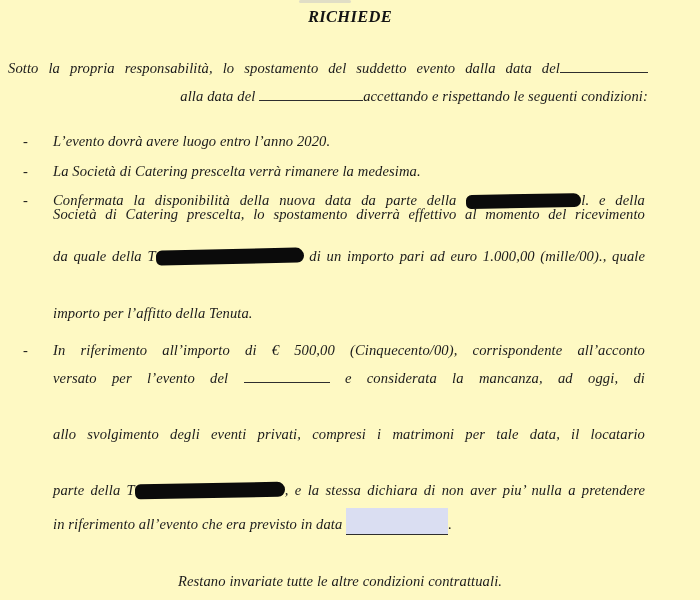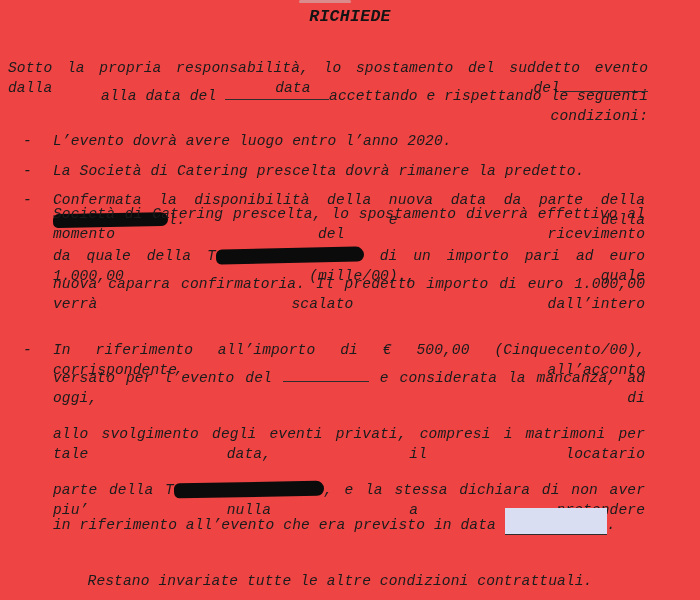--- a/index.html
+++ b/index.html
@@ -1,21 +1,21 @@
 <!DOCTYPE html>
 <html><head>
 <meta charset="utf-8">
 <style>
   html,body{margin:0;padding:0;}
   body{
     width:700px;height:600px;background:#ffffff;
     font-family:"Liberation Serif","DejaVu Serif",serif;
     font-style:italic;color:#1b1b1b;position:relative;overflow:hidden;
   }
-  .page{position:absolute;inset:0;background:#ef4444;font-family:Liberation Mono, monospace;}
+  .page{position:absolute;inset:0;background:#fef9c3;}
   .ln{
     position:absolute;font-size:14.6px;line-height:20px;height:22px;
     letter-spacing:.1px;
   }
   .para{left:8px;width:640px;text-align:right;}
   .bul{left:53px;width:592px;}
   .jst{text-align:justify;text-align-last:justify;}
   .title{
     left:0;width:700px;text-align:center;font-weight:bold;
     font-size:16.5px;letter-spacing:.3px;color:#141414;
@@ -57,37 +57,37 @@
 
   <div class="ln para" style="top:86px;">
     <span>alla data del</span>
     <span class="blank b-p1l2"></span><span>accettando e rispettando le seguenti condizioni:</span>
   </div>
 
   <span class="dash" style="top:131px;">-</span>
   <div class="ln bul" style="top:131px;">L’evento dovrà avere luogo entro l’anno 2020.</div>
 
   <span class="dash" style="top:161px;">-</span>
-  <div class="ln bul" style="top:161px;">La Società di Catering prescelta dovrà rimanere la predetto.</div>
+  <div class="ln bul" style="top:161px;">La Società di Catering prescelta verrà rimanere la medesima.</div>
 
   <span class="dash" style="top:190px;">-</span>
   <div class="ln bul jst" style="top:190px;">
     <span>Confermata la disponibilità della nuova data da parte della</span>
     <span class="blob blob1"></span><span>l. e della</span>
   </div>
 
   <div class="ln bul jst" style="top:204px;">Società di Catering prescelta, lo spostamento diverrà effettivo al momento del ricevimento</div>
 
   <div class="ln bul jst" style="top:246px;">
     <span>da quale della T</span><span class="blob blob2"></span>
     <span>di un importo pari ad euro 1.000,00 (mille/00)., quale</span>
   </div>
 
-  <div class="ln bul jst" style="top:274px;">nuova caparra confirmatoria. Il predetto importo di euro 1.000,00 verrà scalato dall’intero</div>
 
+  <div class="ln bul" style="top:303px;">importo per l’affitto della Tenuta.</div>
 
   <span class="dash" style="top:340px;">-</span>
   <div class="ln bul jst" style="top:340px;">In riferimento all’importo di € 500,00 (Cinquecento/00), corrispondente all’acconto</div>
 
   <div class="ln bul jst" style="top:368px;">
     <span>versato per l’evento del</span>
     <span class="blank b-b4l2"></span>
     <span>e considerata la mancanza, ad oggi, di</span>
   </div>
 

